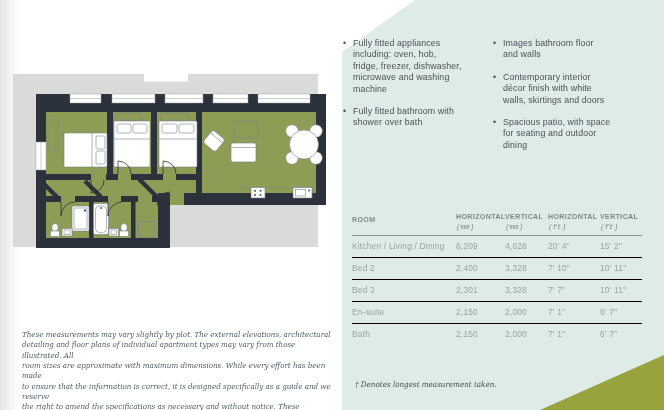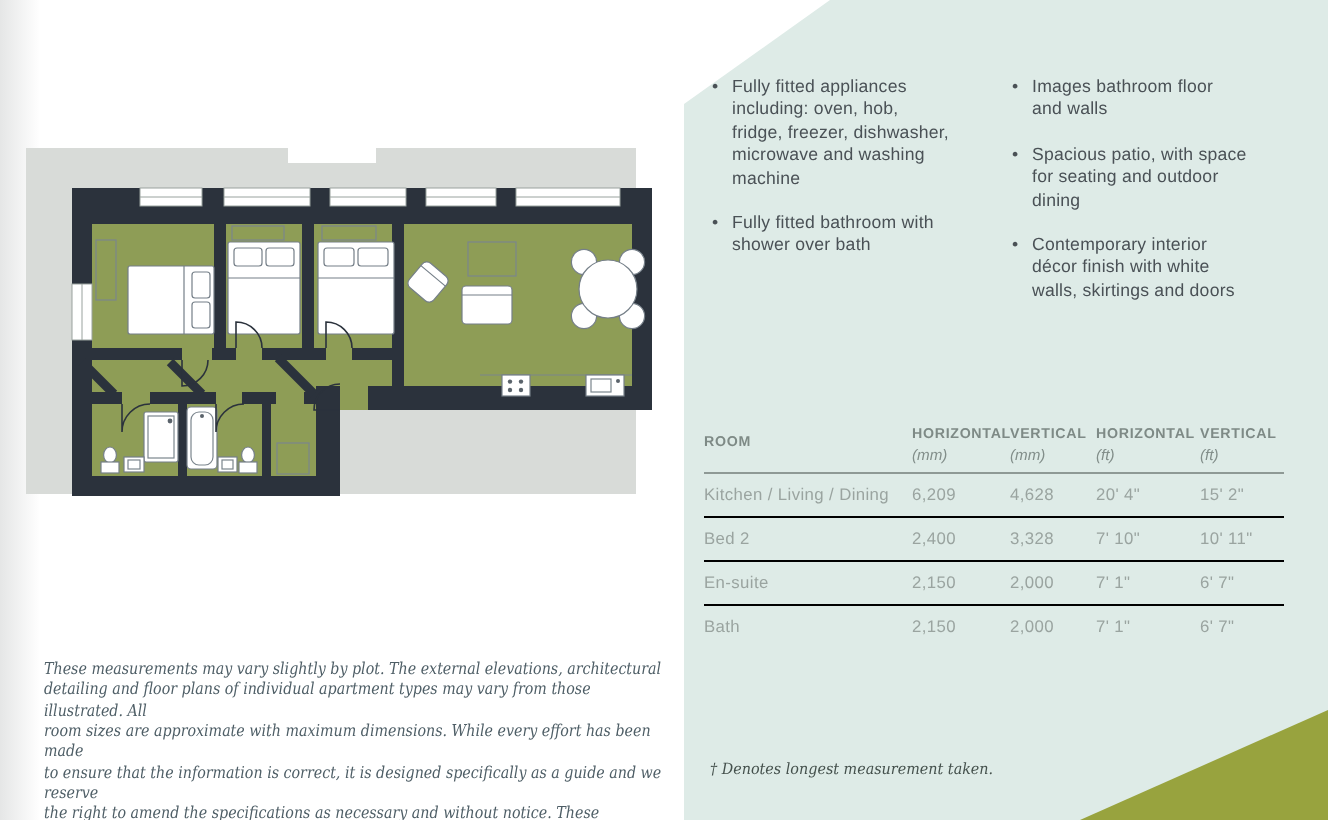--- a/index.html
+++ b/index.html
@@ -8,33 +8,33 @@
   
   .edge-grad{position:absolute;left:0;top:0;width:20px;height:410px;
              background:linear-gradient(90deg,#e5e6e6,rgba(255,255,255,0));}
   
   .mint-panel{position:absolute;left:342px;top:0;width:322px;height:410px;background:#deebe7;
               clip-path:polygon(0 52px,73px 0,100% 0,100% 100%,0 100%);}
   
   .olive-tri{position:absolute;left:540px;top:355px;width:124px;height:55px;background:#98a33e;
              clip-path:polygon(0 100%,100% 0,100% 100%);}
   
-  .features{position:absolute;left:355px;top:38px;display:flex;}
+  .features{position:absolute;left:342px;top:38px;display:flex;}
   .features ul{list-style:none;margin:0;padding:0;}
   .features .col1{width:142px;margin-right:8px;}
   .features .col2{width:150px;}
   .features li{position:relative;padding-left:11px;margin:0 0 11px 0;
                font-size:8.8px;line-height:11.4px;letter-spacing:.12px;color:#4a5156;
                white-space:pre-line;}
   .features li::before{content:"\2022";position:absolute;left:1px;top:0;color:#4a5156;}
   
   .meas{position:absolute;left:352px;top:213px;width:290px;border-collapse:collapse;table-layout:fixed;}
   .meas th{font-size:7.1px;font-weight:bold;letter-spacing:.35px;color:#7e8a86;text-align:left;
            vertical-align:top;padding:0 0 4px 0;border-bottom:1px solid #8e9995;}
-  .meas th .unit{display:block;font-family:Liberation Sans, sans-serif;font-style:italic;font-weight:normal;
+  .meas th .unit{display:block;font-family:Liberation Mono, monospace;font-style:italic;font-weight:normal;
                  font-size:7.6px;letter-spacing:0;margin-top:2px;color:#828e8a;}
   .meas th.room-h{vertical-align:middle;padding-bottom:8px;}
   .meas td{font-size:8.4px;color:#9aa4a0;letter-spacing:.2px;padding:5px 0 6px 0;
            border-bottom:1px solid #000000;}
   .meas tr:last-child td{border-bottom:none;}
   .footnote{position:absolute;left:355px;top:380px;font-family:"DejaVu Serif",serif;font-style:italic;
             font-size:7.8px;color:#44504c;transform:scaleX(.92);transform-origin:left top;}
   
   .disclaimer{position:absolute;left:22px;top:329px;width:360px;font-family:"DejaVu Serif",serif;
               font-style:italic;font-size:8.2px;line-height:10.35px;color:#4e5e66;
@@ -207,26 +207,26 @@
 including: oven, hob,
 fridge, freezer, dishwasher,
 microwave and washing
 machine</li>
       <li>Fully fitted bathroom with
 shower over bath</li>
     </ul>
     <ul class="col2">
       <li>Images bathroom floor
 and walls</li>
+      <li>Contemporary interior
+décor finish with white
+walls, skirtings and doors</li>
       <li>Spacious patio, with space
 for seating and outdoor
 dining</li>
-      <li>Contemporary interior
-décor finish with white
-walls, skirtings and doors</li>
     </ul>
   </div>
 
   <table class="meas">
     <colgroup>
         <col style="width:104px">
         <col style="width:49px">
         <col style="width:43px">
         <col style="width:52px">
         <col style="width:42px">
@@ -249,20 +249,27 @@
         <td>15' 2"</td>
       </tr>
       <tr>
         <td>Bed 2</td>
         <td>2,400</td>
         <td>3,328</td>
         <td>7' 10"</td>
         <td>10' 11"</td>
       </tr>
       <tr>
+        <td>Bed 3</td>
+        <td>2,301</td>
+        <td>3,328</td>
+        <td>7' 7"</td>
+        <td>10' 11"</td>
+      </tr>
+      <tr>
         <td>En-suite</td>
         <td>2,150</td>
         <td>2,000</td>
         <td>7' 1"</td>
         <td>6' 7"</td>
       </tr>
       <tr>
         <td>Bath</td>
         <td>2,150</td>
         <td>2,000</td>

